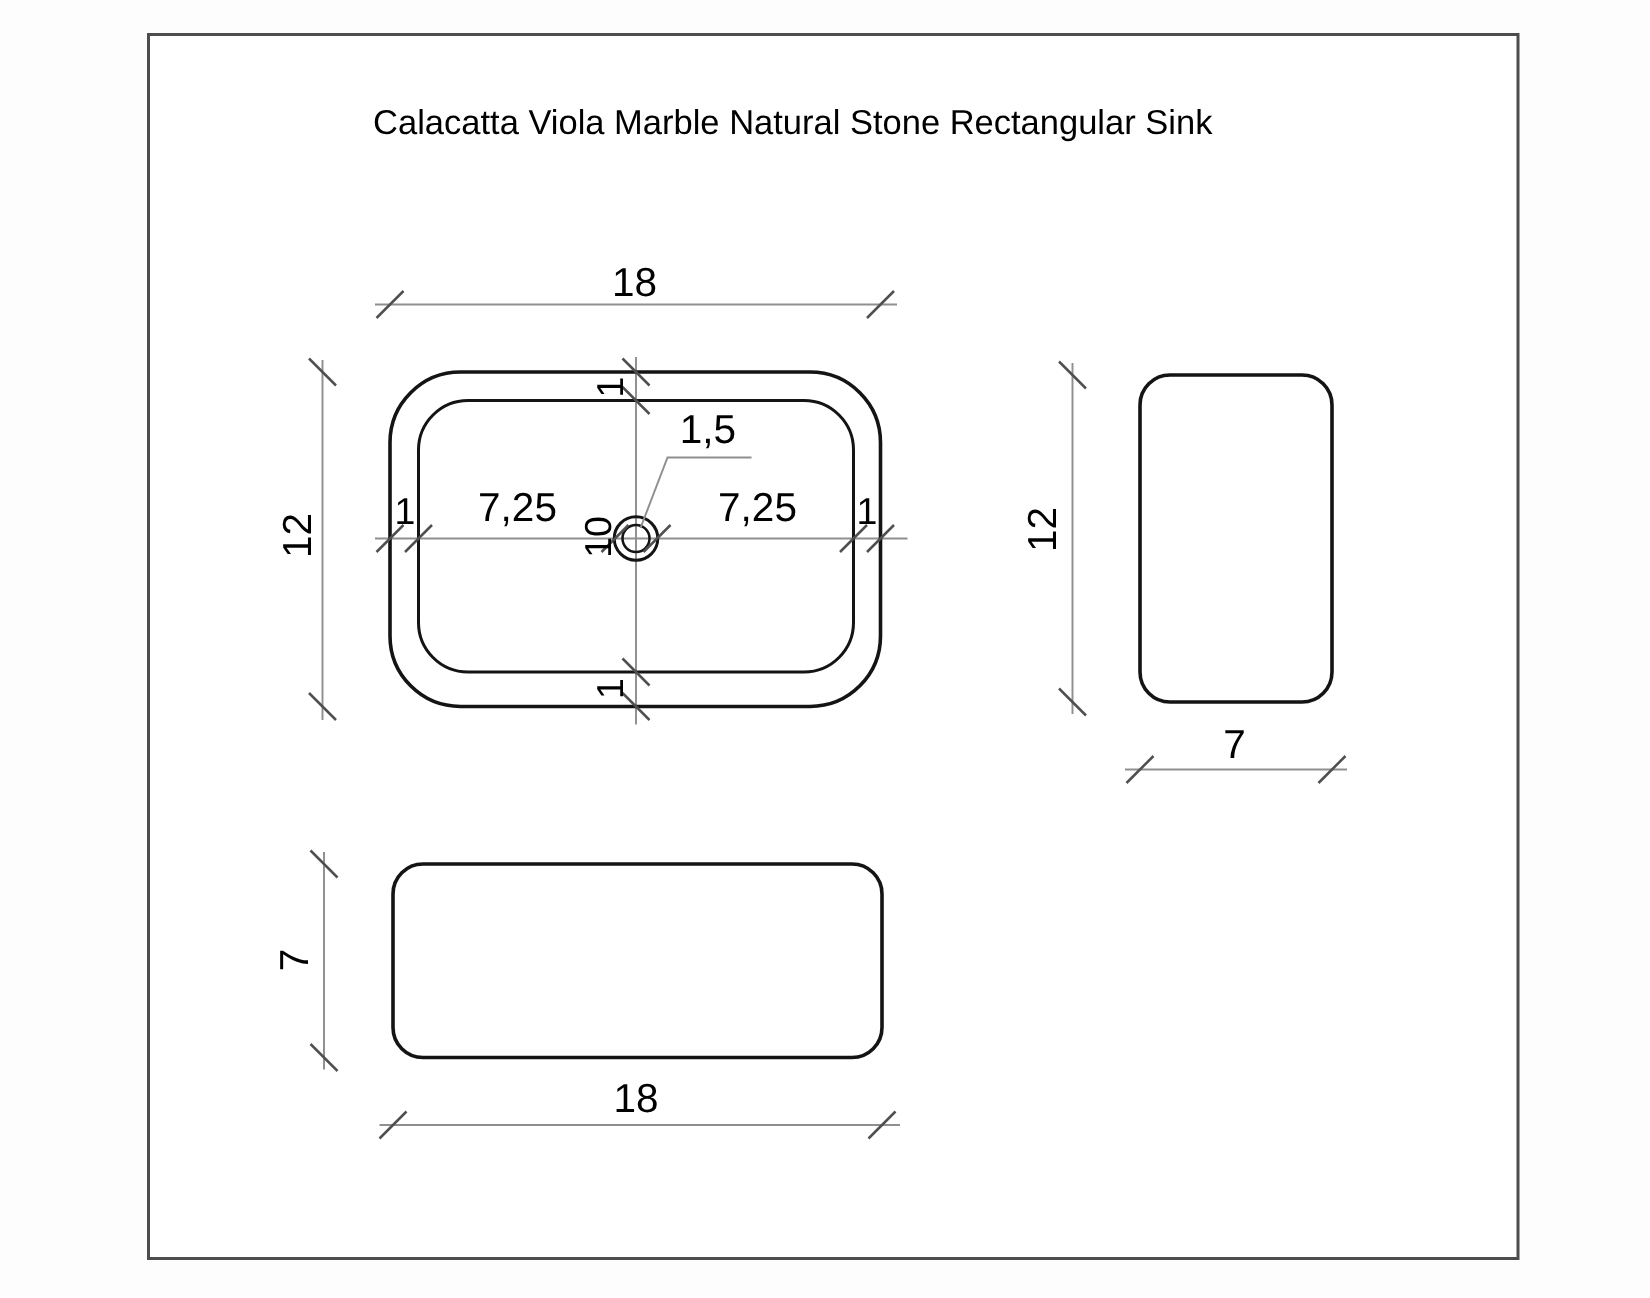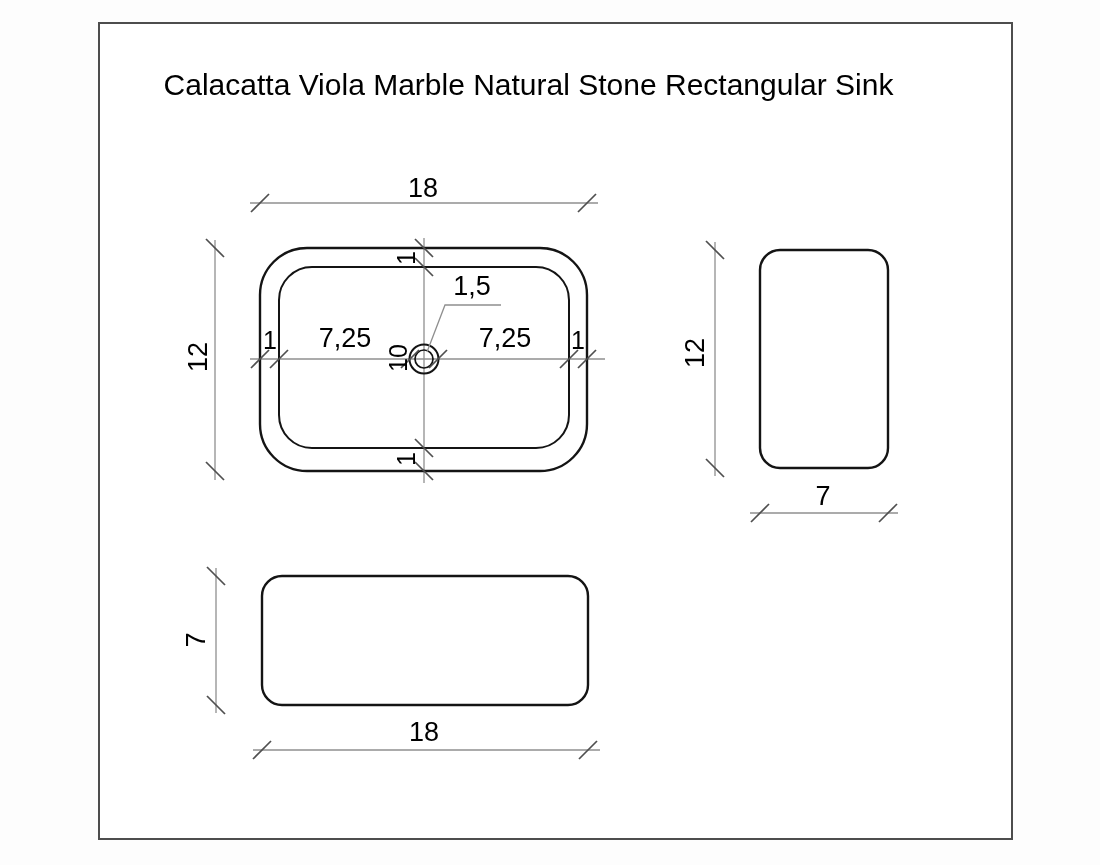--- a/index.html
+++ b/index.html
@@ -1,21 +1,21 @@
 <!DOCTYPE html>
 <html><head>
 <meta charset="utf-8">
 <style>
   html,body{margin:0;padding:0;background:#fdfdfd;}
   .stage{position:relative;width:1100px;height:865px;background:#fdfdfd;
          font-family:"Liberation Sans","DejaVu Sans",sans-serif;overflow:hidden;}
   .frame{position:absolute;left:98px;top:22px;width:915px;height:818px;
          border:2px solid #4d4d4d;box-sizing:border-box;background:#ffffff;}
   .title{position:absolute;left:98px;top:68px;width:861px;text-align:center;
-         font-size:30px;color:#000;letter-spacing:0;}
+         font-size:23px;color:#000;letter-spacing:0;}
   svg{position:absolute;left:0;top:0;}
   .obj{fill:none;stroke:#141414;stroke-width:2.4;}
   .obj2{fill:none;stroke:#141414;stroke-width:2;}
   .dim{stroke:#8f8f8f;stroke-width:1.3;fill:none;}
   .tick{stroke:#4f4f4f;stroke-width:1.7;}
   .lab{font-family:"Liberation Sans","DejaVu Sans",sans-serif;font-size:27px;
        fill:#000;text-anchor:middle;}
   .lab-sm{font-size:25px;}
 </style>
 </head>

